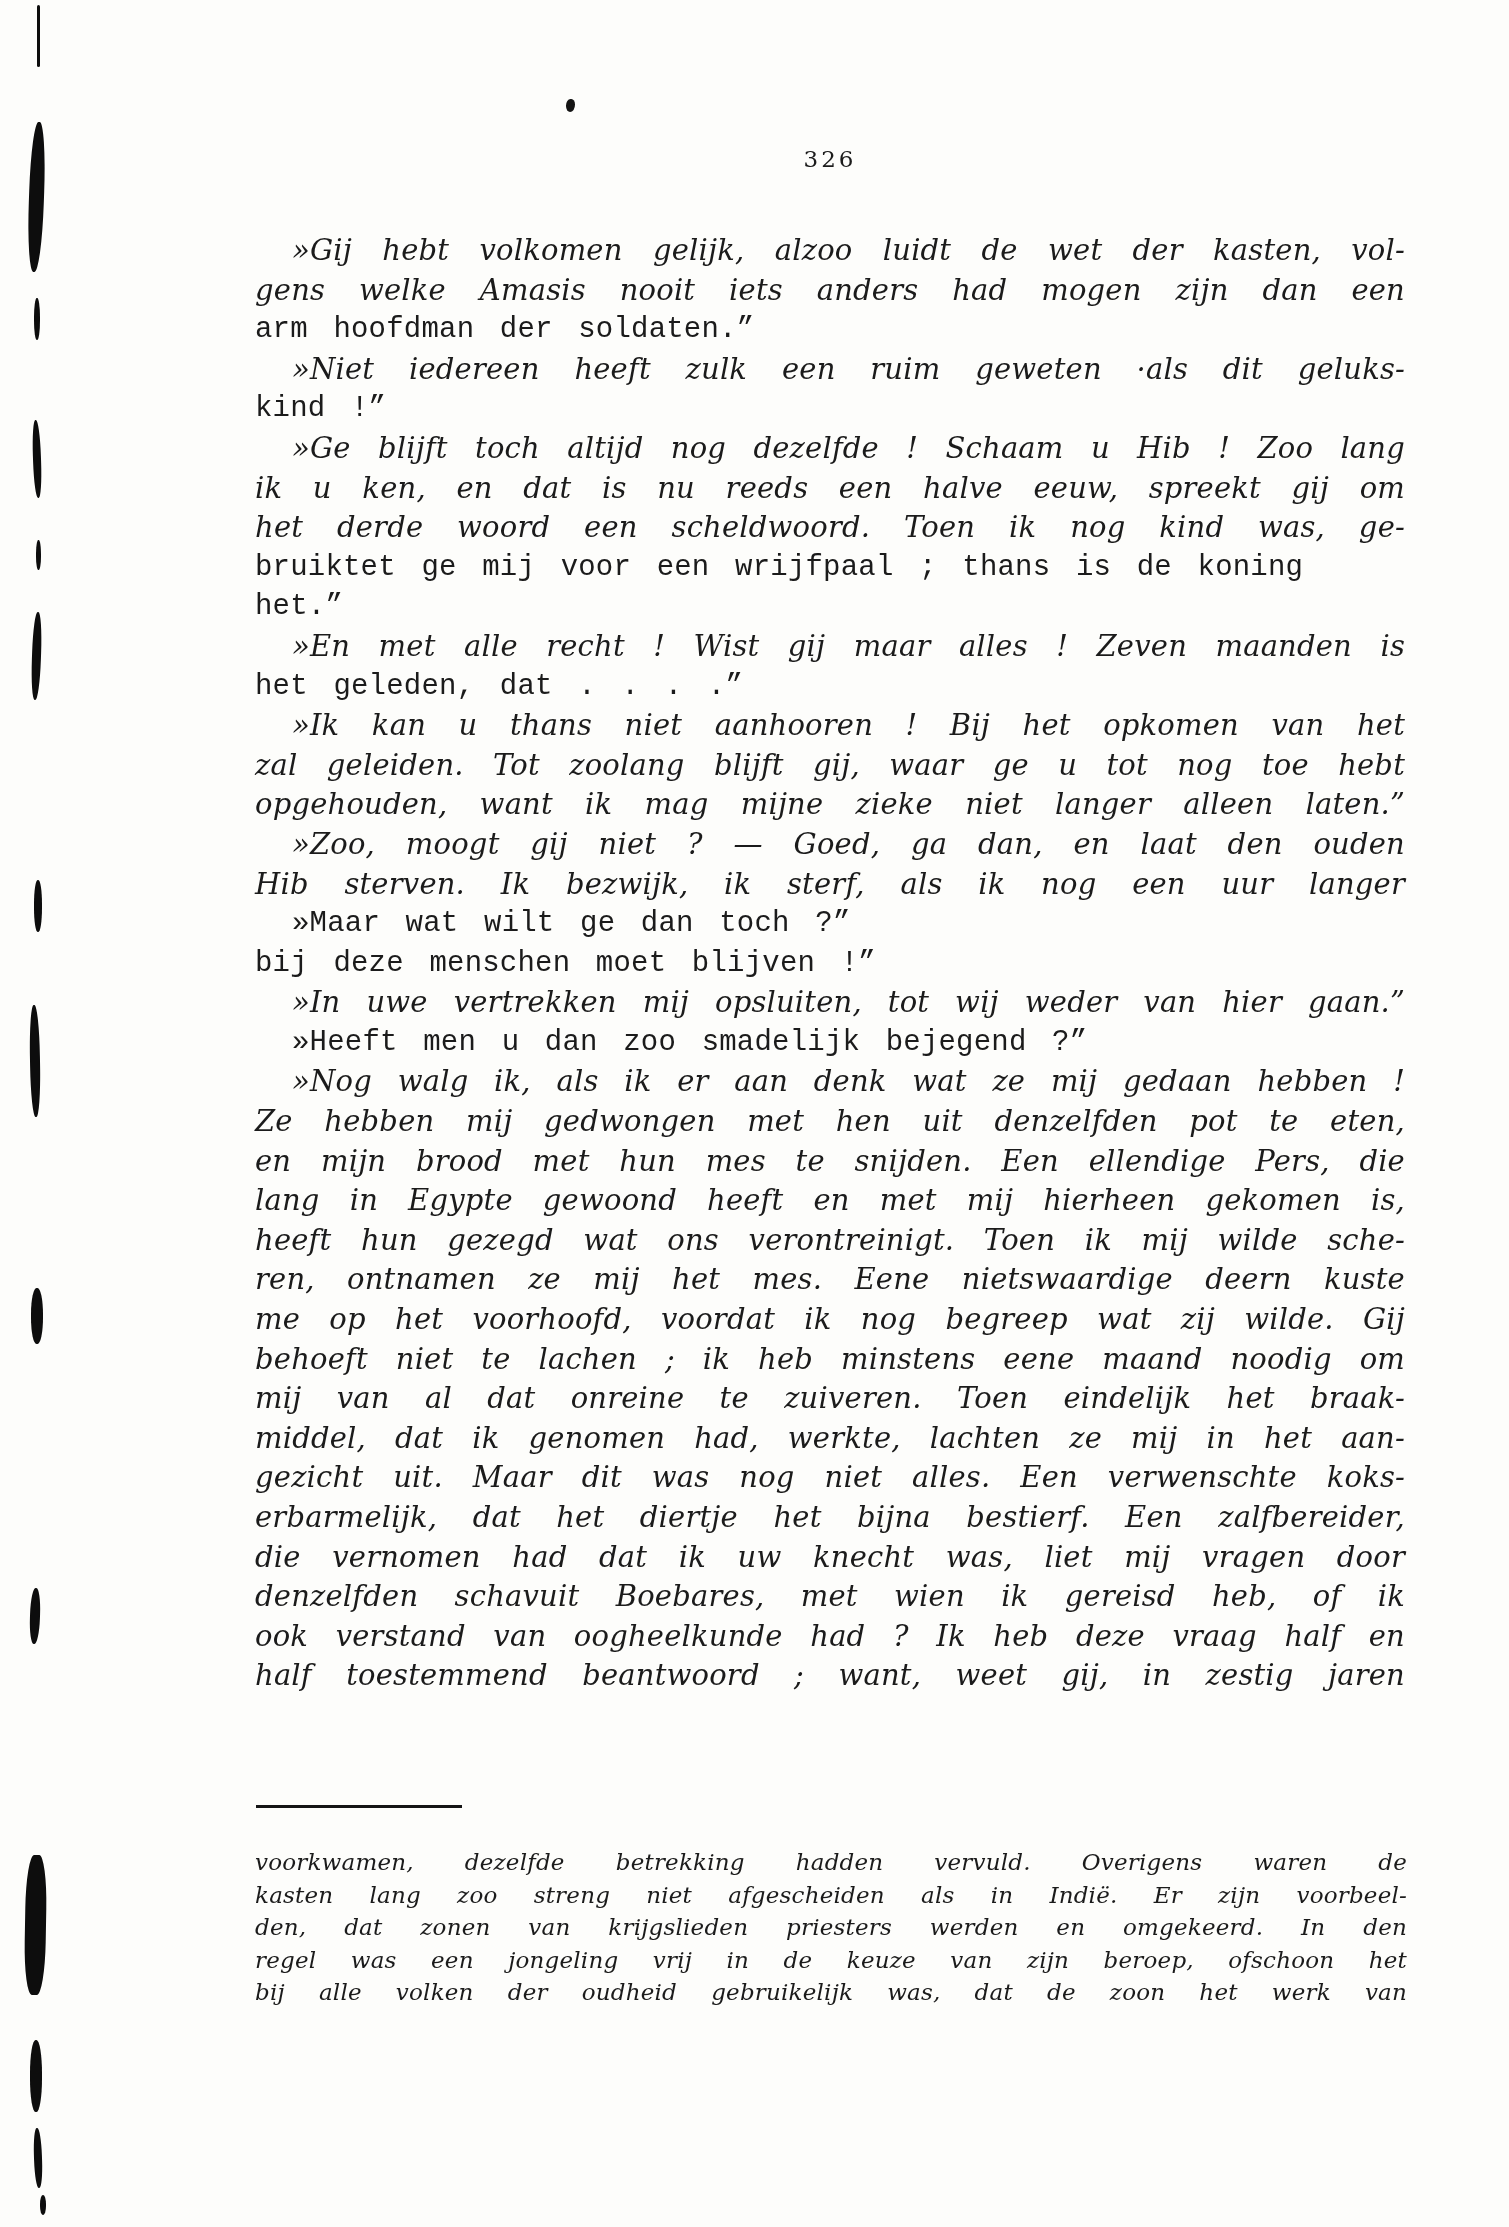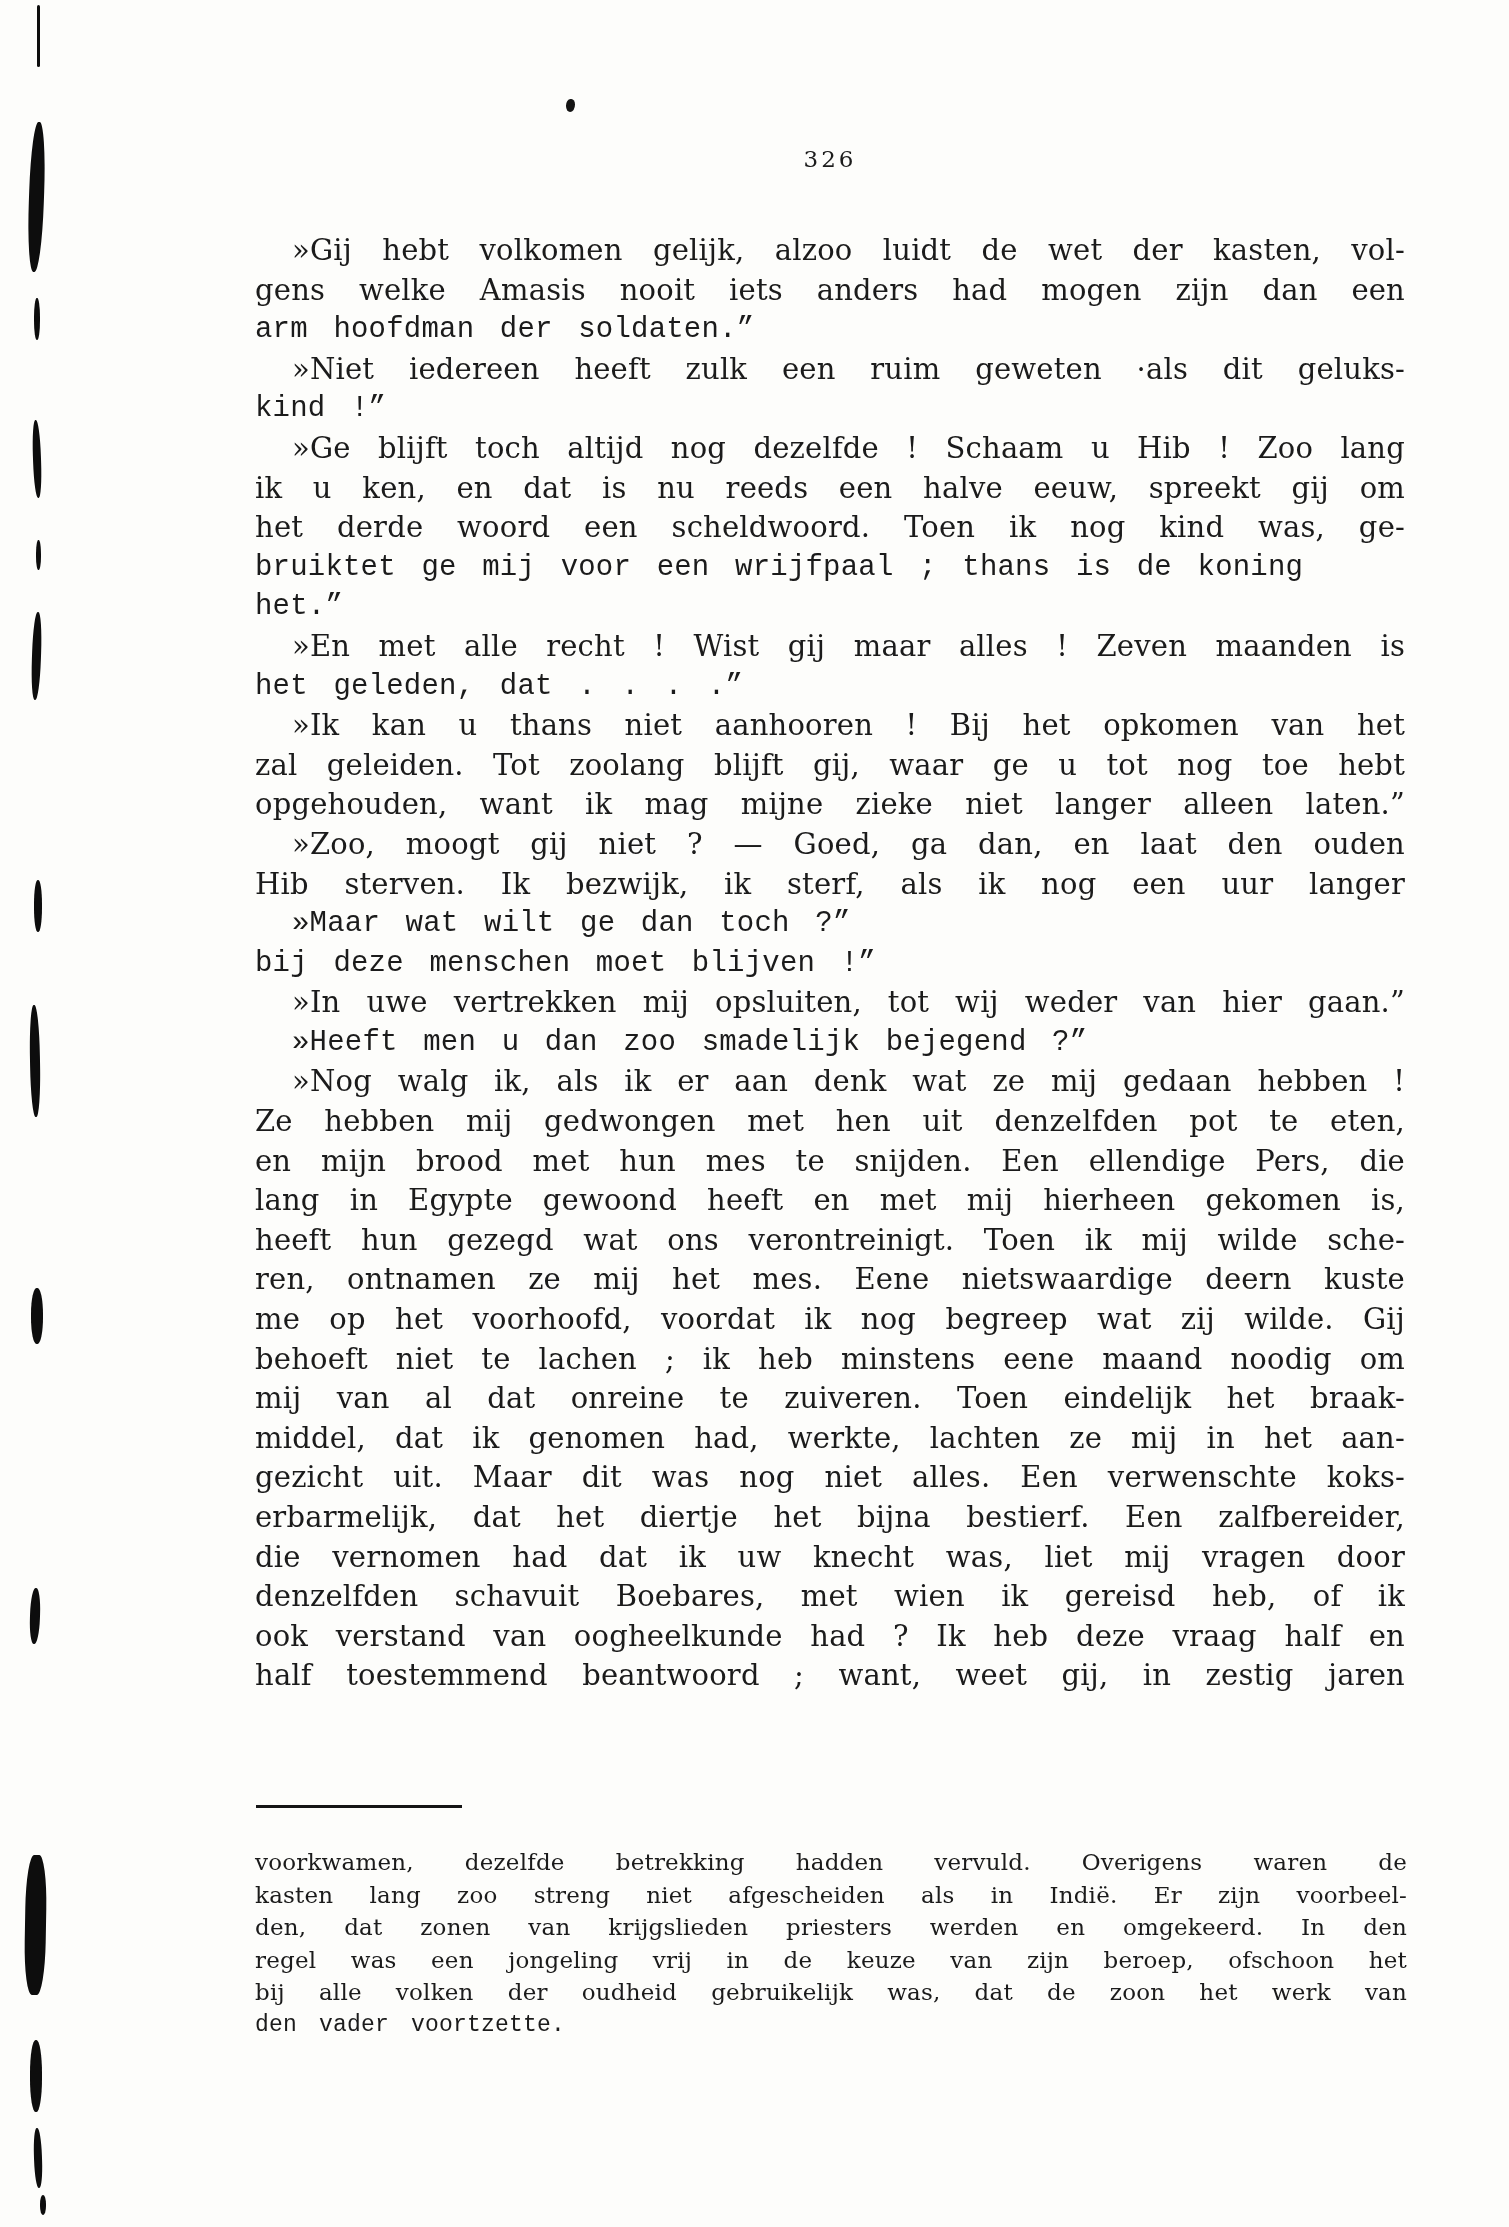--- a/index.html
+++ b/index.html
@@ -13,21 +13,21 @@
   }
   .page-number {
     position:absolute; left:255px; top:146px; width:1150px;
     text-align:center; font-size:23px; letter-spacing:3px;
   }
   .body-text {
     position:absolute; left:255px; top:231px; width:1150px;
     font-size:29px; line-height:39.6px; letter-spacing:0.2px;
   }
   .line { min-height:39.6px; }
-  .jl  { text-align:justify; text-align-last:justify; }
+  .jl  { text-align:justify; text-align-last:justify;font-style:italic; }
   .pe  { text-align:left; word-spacing:8px;font-family:Liberation Mono, monospace; }
   .ind { text-indent:37px; }
   .footnote-rule {
     position:absolute; left:256px; top:1805px; width:206px; height:3px;
     background:#151515;
   }
   .footnote {
     position:absolute; left:255px; top:1846px; width:1152px;
     font-size:23px; line-height:32.6px; letter-spacing:0.2px;
   }
@@ -87,21 +87,20 @@
   </div>
 
   <div class="footnote-rule"></div>
 
   <div class="footnote">
     <div class="fline jl">voorkwamen, dezelfde betrekking hadden vervuld. Overigens waren de</div>
     <div class="fline jl">kasten lang zoo streng niet afgescheiden als in Indië. Er zijn voorbeel-</div>
     <div class="fline jl">den, dat zonen van krijgslieden priesters werden en omgekeerd. In den</div>
     <div class="fline jl">regel was een jongeling vrij in de keuze van zijn beroep, ofschoon het</div>
     <div class="fline jl">bij alle volken der oudheid gebruikelijk was, dat de zoon het werk van</div>
-    <div class="fline pe">den vader voortzette.</div>
   </div>
 
   <div class="blot" style="left:37px;top:5px;width:3px;height:62px;border-radius:2px;"></div>
   <div class="blot" style="left:29px;top:122px;width:15px;height:150px;transform:rotate(2deg);"></div>
   <div class="blot" style="left:34px;top:298px;width:6px;height:42px;"></div>
   <div class="blot" style="left:33px;top:420px;width:8px;height:78px;transform:rotate(-2deg);"></div>
   <div class="blot" style="left:36px;top:540px;width:5px;height:30px;"></div>
   <div class="blot" style="left:32px;top:612px;width:9px;height:88px;transform:rotate(2deg);"></div>
   <div class="blot" style="left:34px;top:880px;width:8px;height:52px;"></div>
   <div class="blot" style="left:30px;top:1005px;width:10px;height:112px;transform:rotate(-1deg);"></div>

